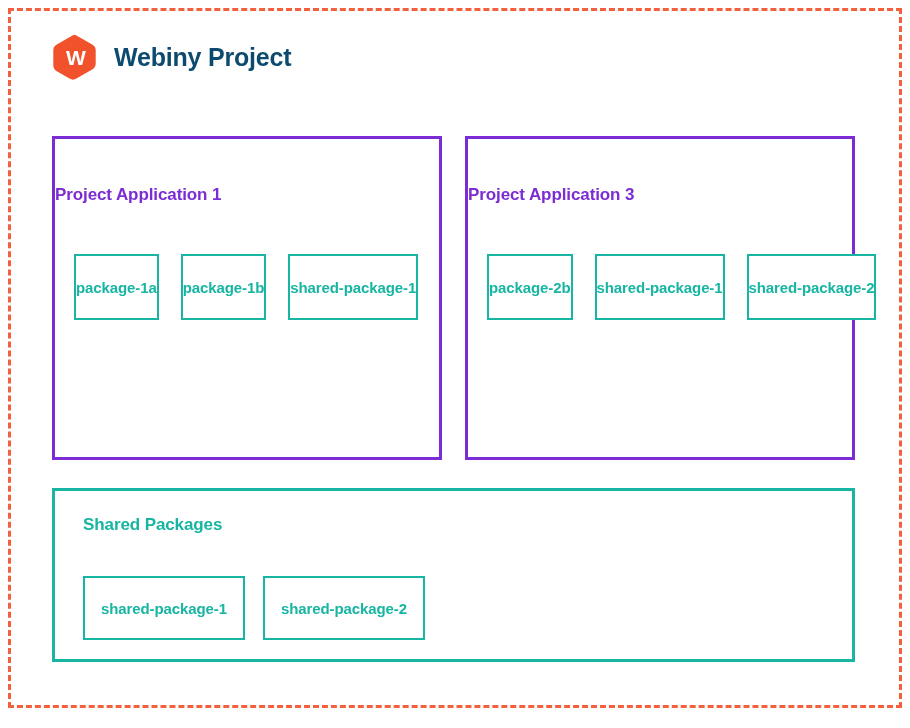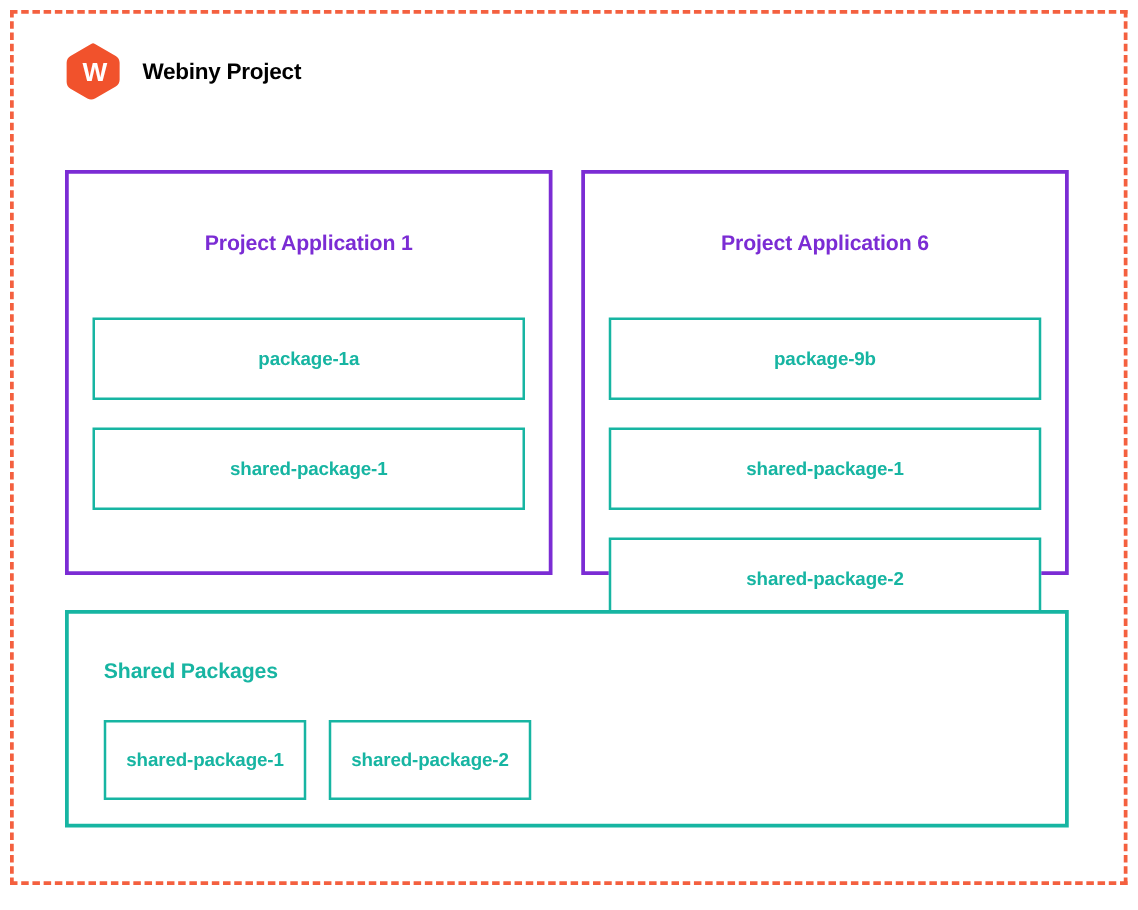--- a/index.html
+++ b/index.html
@@ -45,23 +45,23 @@
     gap: 14px;
     height: 48px;
   }
   .logo-hex {
     width: 48px;
     height: 48px;
     display: block;
     flex: 0 0 auto;
   }
   .project-title {
-    font-size: 18px;
+    font-size: 25px;
     font-weight: bold;
-    color: #000000;
+    color: #0c4a6e;
     letter-spacing: -0.2px;
     white-space: nowrap;
     line-height: 1;
   }
 
   
   .app-panel {
     position: absolute;
     box-sizing: border-box;
     border: 3px solid #7b2cd4;
@@ -70,34 +70,33 @@
     height: 324px;
   }
   #app-panel-0 { left: 52px;  width: 390px; }
   #app-panel-1 { left: 465px; width: 390px; }
 
   .app-panel-title {
     position: absolute;
     top: 46px;
     left: 0;
     right: 0;
-    text-align: center;
     font-size: 17px;
     font-weight: bold;
     color: #7b2cd4;
     letter-spacing: -0.1px;
   }
 
   .pkg-grid {
     position: absolute;
     top: 115px;
     left: 19px;
     right: 19px;
     display: grid;
-    grid-template-columns: 1fr;
+    grid-template-columns: 1fr 1fr 1fr 1fr;
     grid-auto-rows: 66px;
     column-gap: 25px;
     row-gap: 18px;
     gap: 22px;
   }
 
   .pkg-box {
     box-sizing: border-box;
     border: 2px solid #17b5a2;
     background: #ffffff;
@@ -118,21 +117,21 @@
     top: 488px;
     width: 803px;
     height: 174px;
     box-sizing: border-box;
     border: 3px solid #17b5a2;
     background: #ffffff;
   }
   .shared-panel-title {
     position: absolute;
     left: 28px;
-    top: 36px;
+    top: 24px;
     font-size: 17px;
     font-weight: bold;
     color: #17b5a2;
     letter-spacing: -0.1px;
   }
   .shared-grid {
     position: absolute;
     left: 28px;
     top: 85px;
     display: flex;
@@ -155,28 +154,29 @@
       <path d="M24 2.2 L40.6 11.8 C42.5 12.9 43.7 15 43.7 17.2 L43.7 30.8 C43.7 33 42.5 35.1 40.6 36.2 L24 45.8 C22.1 46.9 19.8 46.9 17.9 45.8 L4.4 38 C2.5 36.9 1.3 34.8 1.3 32.6 L1.3 17.2 C1.3 15 2.5 12.9 4.4 11.8 L20.9 2.2 C22.1 1.5 22.8 1.5 24 2.2 Z" fill="#f1522c"></path>
       <text x="24" y="31.5" text-anchor="middle" font-family="Liberation Sans, sans-serif" font-size="21" font-weight="bold" fill="#ffffff">W</text>
     </svg>
     <div class="project-title">Webiny Project</div>
   </div>
 
   <div class="app-panel" id="app-panel-0">
     <div class="app-panel-title">Project Application 1</div>
     <div class="pkg-grid">
       <div class="pkg-box">package-1a</div>
+      <div class="pkg-box">package-1b</div>
       <div class="pkg-box">shared-package-1</div>
     </div>
   </div>
 
   <div class="app-panel" id="app-panel-1">
-    <div class="app-panel-title">Project Application 6</div>
+    <div class="app-panel-title">Project Application 3</div>
     <div class="pkg-grid">
-      <div class="pkg-box">package-9b</div>
+      <div class="pkg-box">package-2b</div>
       <div class="pkg-box">shared-package-1</div>
       <div class="pkg-box">shared-package-2</div>
     </div>
   </div>
 
   <div class="shared-panel">
     <div class="shared-panel-title">Shared Packages</div>
     <div class="shared-grid">
       <div class="pkg-box">shared-package-1</div>
       <div class="pkg-box">shared-package-2</div>

